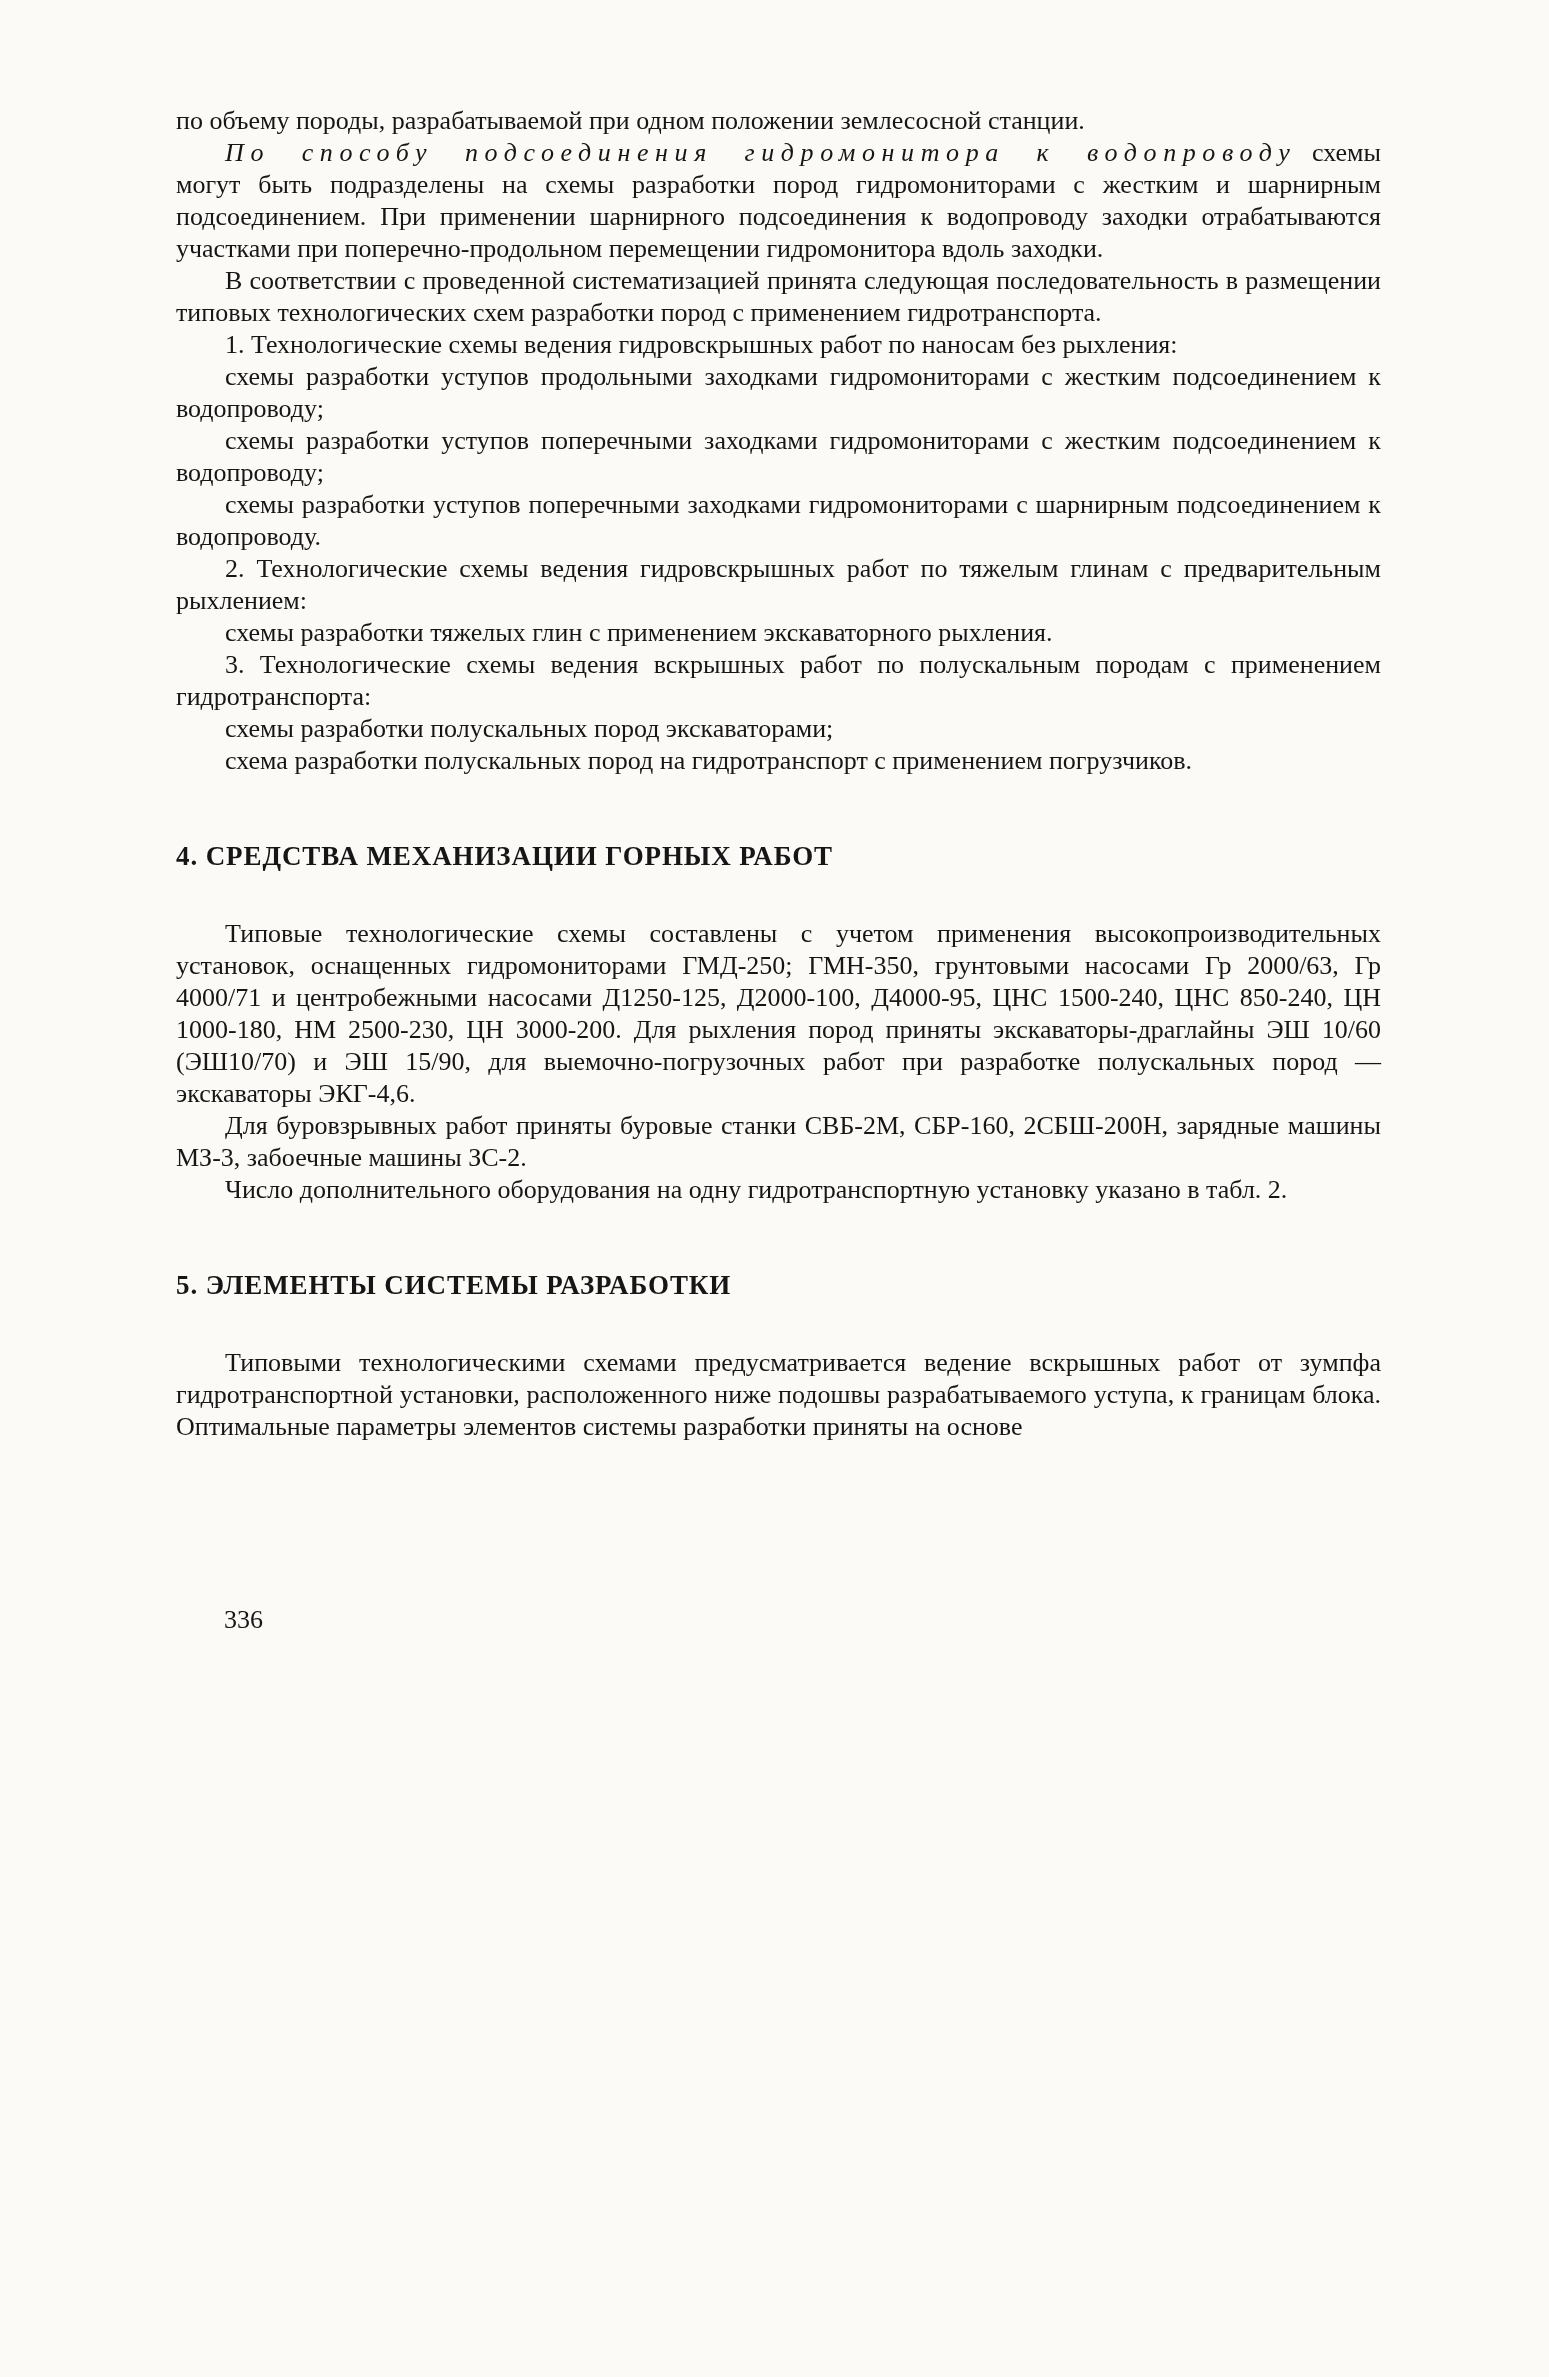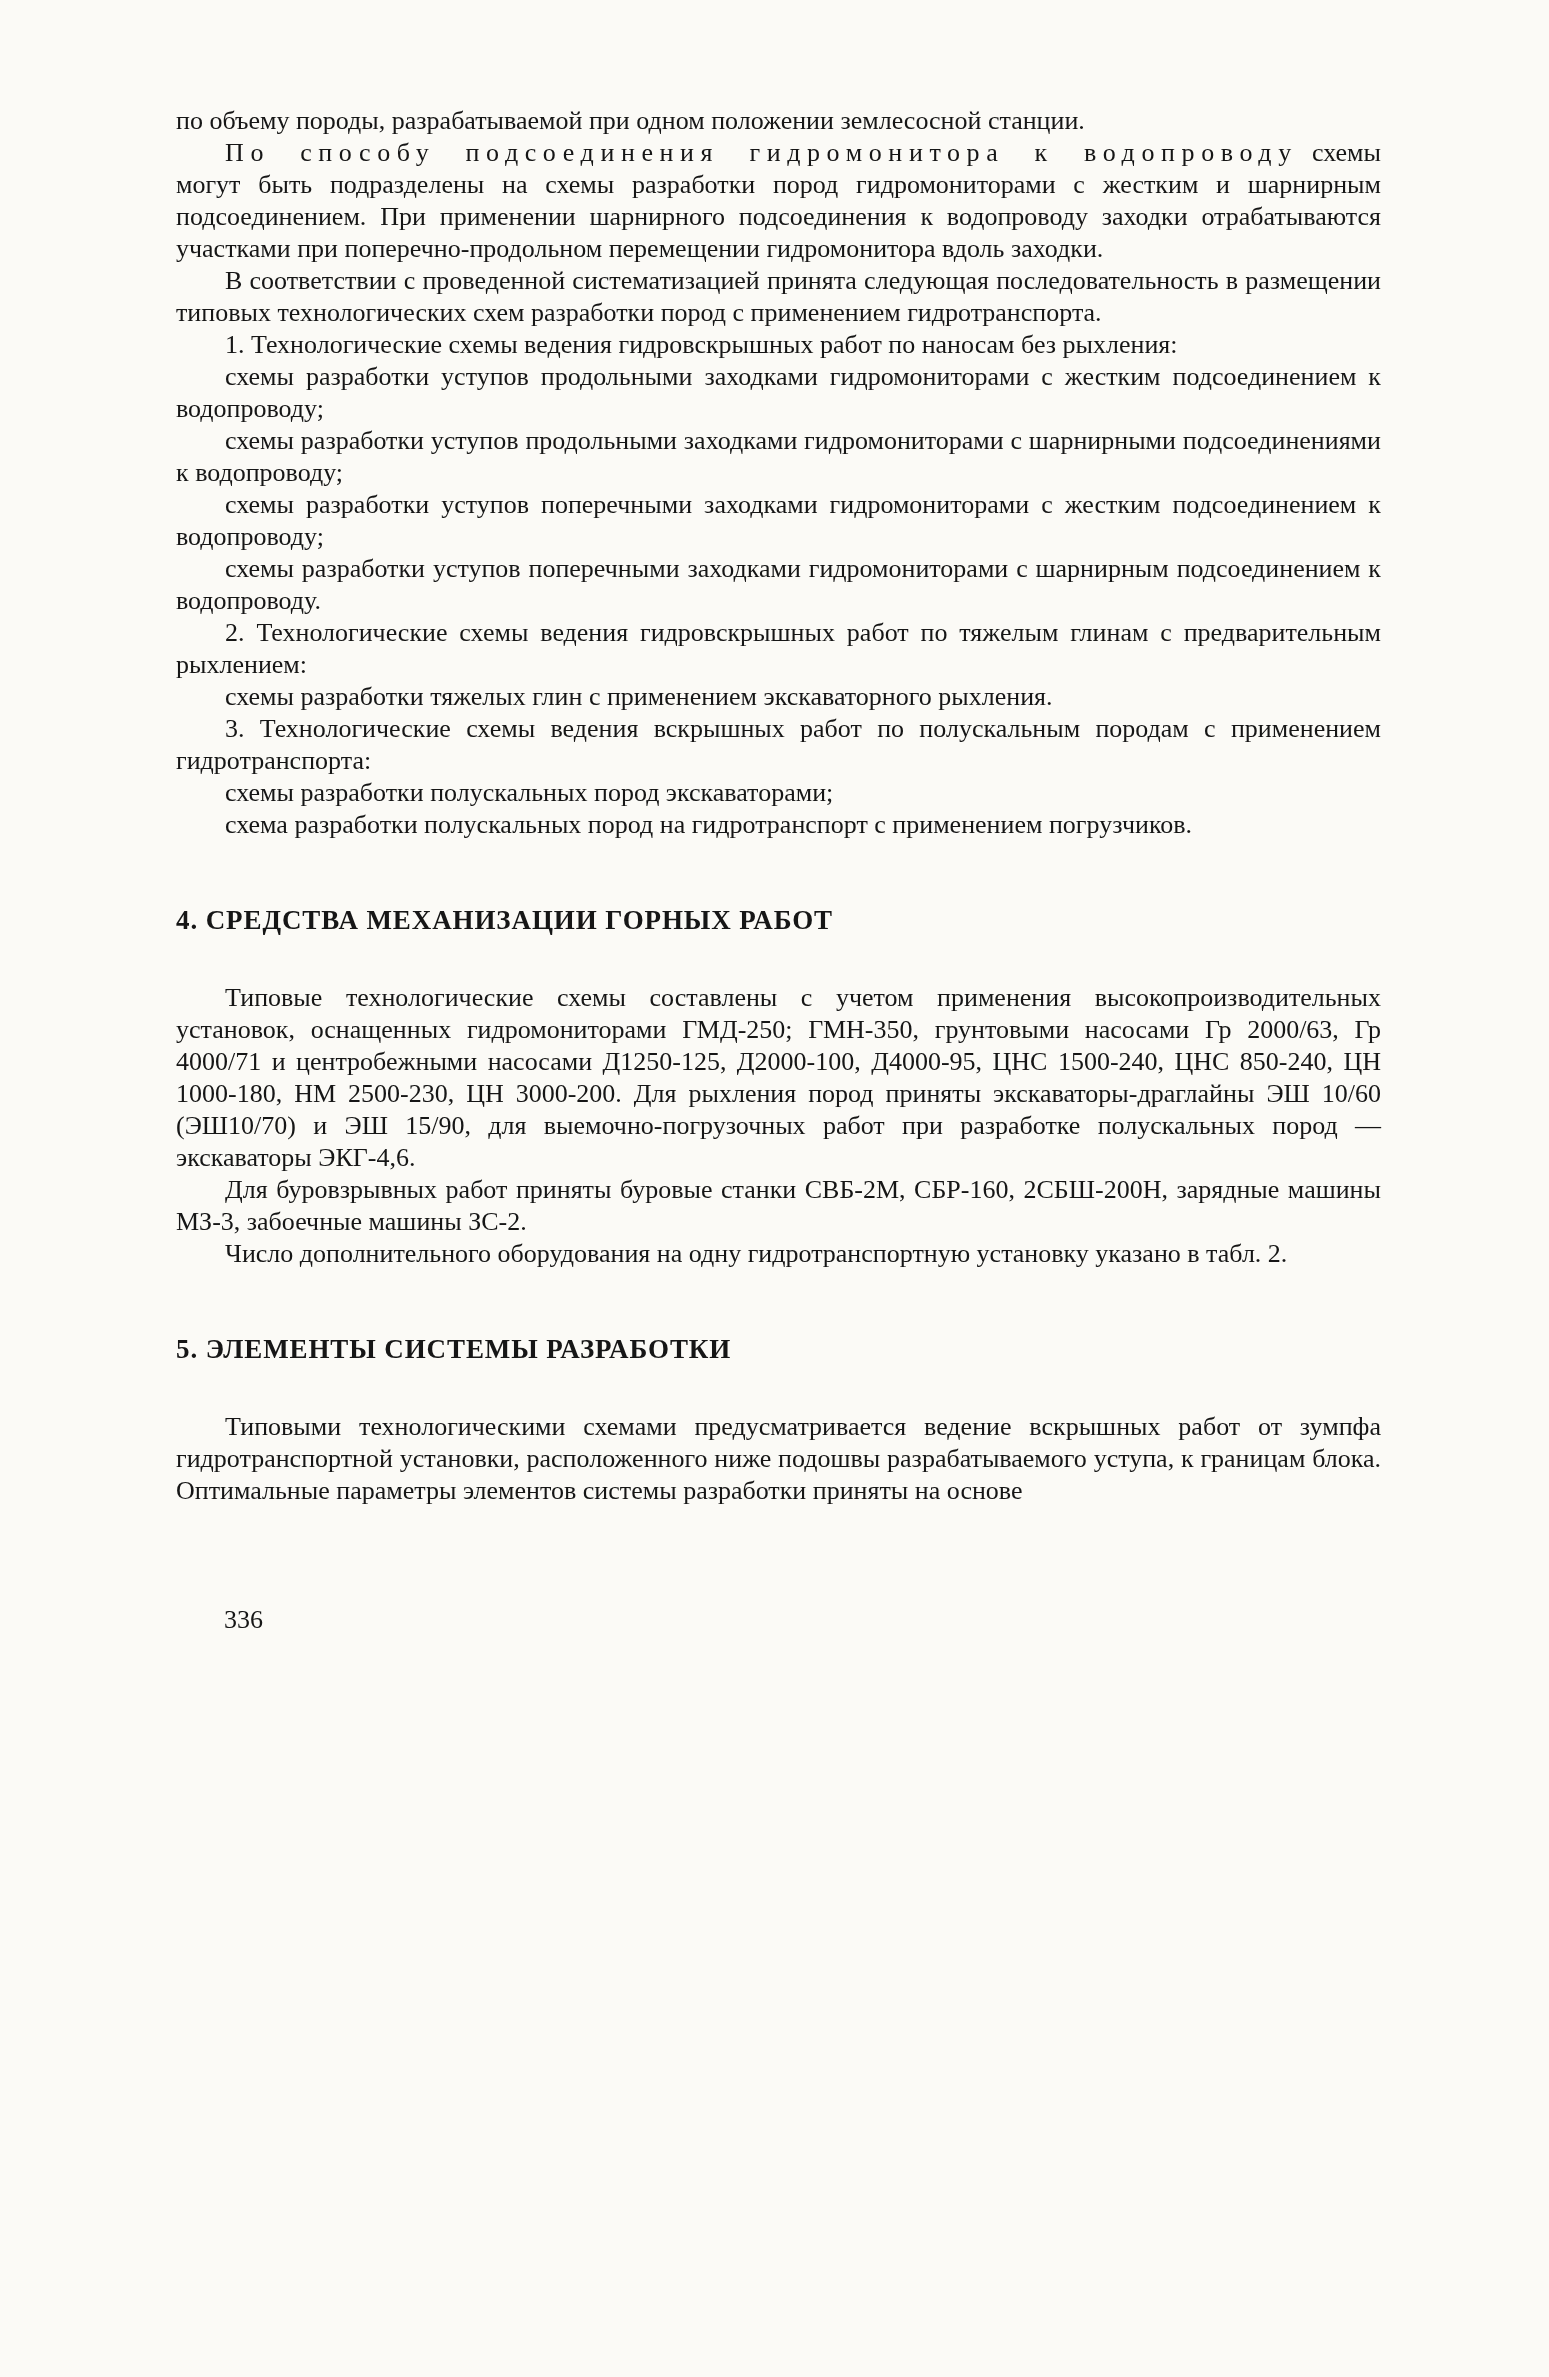--- a/index.html
+++ b/index.html
@@ -30,20 +30,21 @@
   .text-column p {
     margin: 0;
     text-indent: 49px;
   }
   .text-column p.no-indent {
     text-indent: 0;
   }
   .spaced {
     letter-spacing: 6.6px;
     word-spacing: 9.4px;
+    font-style: italic;
   }
   .section-heading {
     font-weight: bold;
     font-size: 27px;
     line-height: 34px;
     letter-spacing: 0.9px;
     margin: 62px 0 45px 0;
   }
   .page-number {
     position: absolute;
@@ -61,21 +62,20 @@
   <div class="text-column">
 
     <p class="no-indent">по объему породы, разрабатываемой при одном положении землесосной станции.</p>
 
     <p><span class="spaced">По способу подсоединения гидромонитора к водопроводу</span><span> схемы могут быть подразделены на схемы разработки пород гидромониторами с жестким и шарнирным подсоединением. При применении шарнирного подсоединения к водопроводу заходки отрабатываются участками при поперечно-продольном перемещении гидромонитора вдоль заходки.</span></p>
 
     <p>В соответствии с проведенной систематизацией принята следующая последовательность в размещении типовых технологических схем разработки пород с применением гидротранспорта.</p>
 
     <p>1. Технологические схемы ведения гидровскрышных работ по наносам без рыхления:</p>
     <p>схемы разработки уступов продольными заходками гидромониторами с жестким подсоединением к водопроводу;</p>
-    <p>схемы разработки уступов продольными заходками гидромониторами с шарнирными подсоединениями к водопроводу;</p>
     <p>схемы разработки уступов поперечными заходками гидромониторами с жестким подсоединением к водопроводу;</p>
     <p>схемы разработки уступов поперечными заходками гидромониторами с шарнирным подсоединением к водопроводу.</p>
 
     <p>2. Технологические схемы ведения гидровскрышных работ по тяжелым глинам с предварительным рыхлением:</p>
     <p>схемы разработки тяжелых глин с применением экскаваторного рыхления.</p>
 
     <p>3. Технологические схемы ведения вскрышных работ по полускальным породам с применением гидротранспорта:</p>
     <p>схемы разработки полускальных пород экскаваторами;</p>
     <p>схема разработки полускальных пород на гидротранспорт с применением погрузчиков.</p>
 

